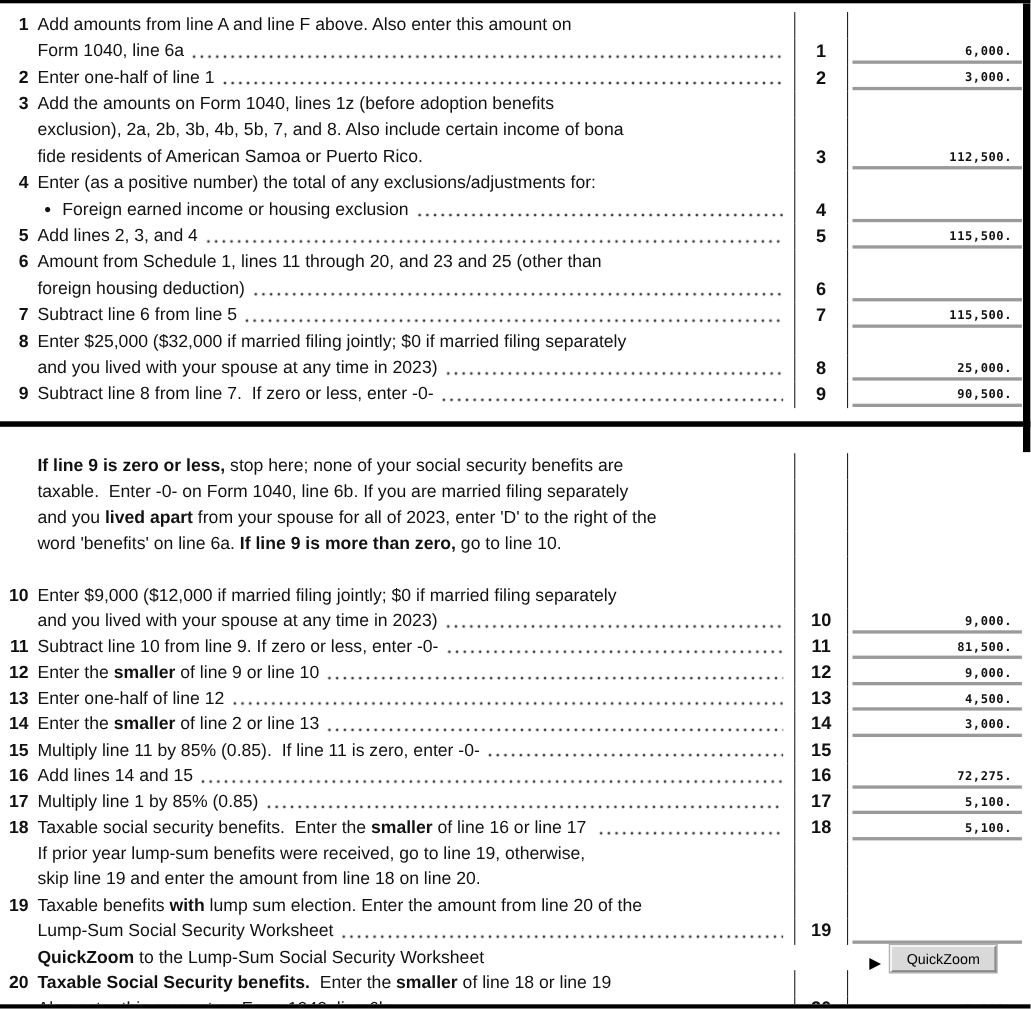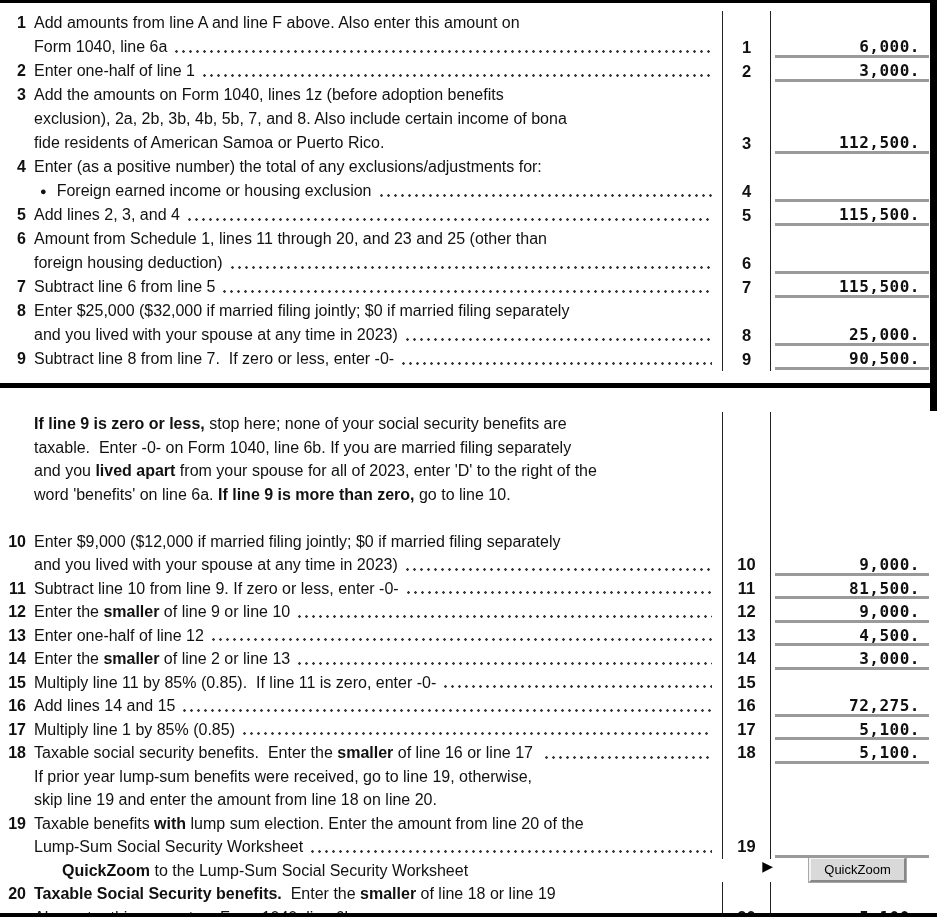--- a/index.html
+++ b/index.html
@@ -16,32 +16,32 @@
   }
   .right-band { position:absolute; top:0; right:0; width:7px; height:408px; background:#000; }
   .sec1 { padding: 8px 0 12px; }
   .sec2 { padding-top: 24px; }
   .divider { height:5px; background:#000; }
   .row { display:flex; margin-right:7px; height:24px; line-height:24px; font-size:16px; }
   .sec2 .row { height:23.5px; line-height:23.5px; }
   .c-text { display:flex; width:723px; box-sizing:border-box; border-right:1.5px solid #222; overflow:hidden; }
   .c-ref  { width:48px; box-sizing:border-box; border-right:1.5px solid #222; text-align:center; font-weight:bold; font-size:16.5px; flex-shrink:0; }
   .c-amt  { flex:1; position:relative; text-align:right; padding-right:10px;
-            font-family:"DejaVu Sans Mono", monospace; font-weight:bold; font-size:16px; letter-spacing:0.5px; }
+            font-family:"DejaVu Sans Mono", monospace; font-weight:bold; font-size:11px; letter-spacing:0.5px; }
   .uline  { position:absolute; left:4px; right:1px; bottom:1px; height:0; border-bottom:3px solid #9a9a9a; }
   .num    { width:26px; margin-right:8px; text-align:right; font-weight:bold; flex-shrink:0; }
   .bullet { margin:0 10px 0 6px; font-size:11px; flex-shrink:0; }
   .t      { white-space:pre; }
   .b      { font-weight:bold; }
   .leader { flex:1 1 auto; min-width:8px; margin:0 10px 0 6px;
             background-image: radial-gradient(circle, #3a3a3a 1.1px, transparent 1.5px);
             background-size: 7px 7px; background-repeat: repeat-x;
             background-position: left bottom 4px; }
   .fill   { flex:1 1 auto; }
-  .qz-row { align-items:flex-start;gap:28px; }
+  .qz-row { align-items:flex-end; }
   .qz-row .num { align-self:stretch; }
   .qz-arrow { font-size:14px; color:#000; margin:0 8px 0 2px; line-height:1; }
   .qz-btn { width:97px; height:25px; margin:-2px 24px -2px 0; flex-shrink:0;
             background:#d9d9d9;
             border-top:2px solid #f4f4f4; border-left:2px solid #f4f4f4;
             border-right:2px solid #878787; border-bottom:2px solid #878787;
             outline:1px solid #a8a8a8;
             font-family:"Liberation Sans", sans-serif; font-size:13px; color:#000;
             padding:0; cursor:pointer; }
 </style>

